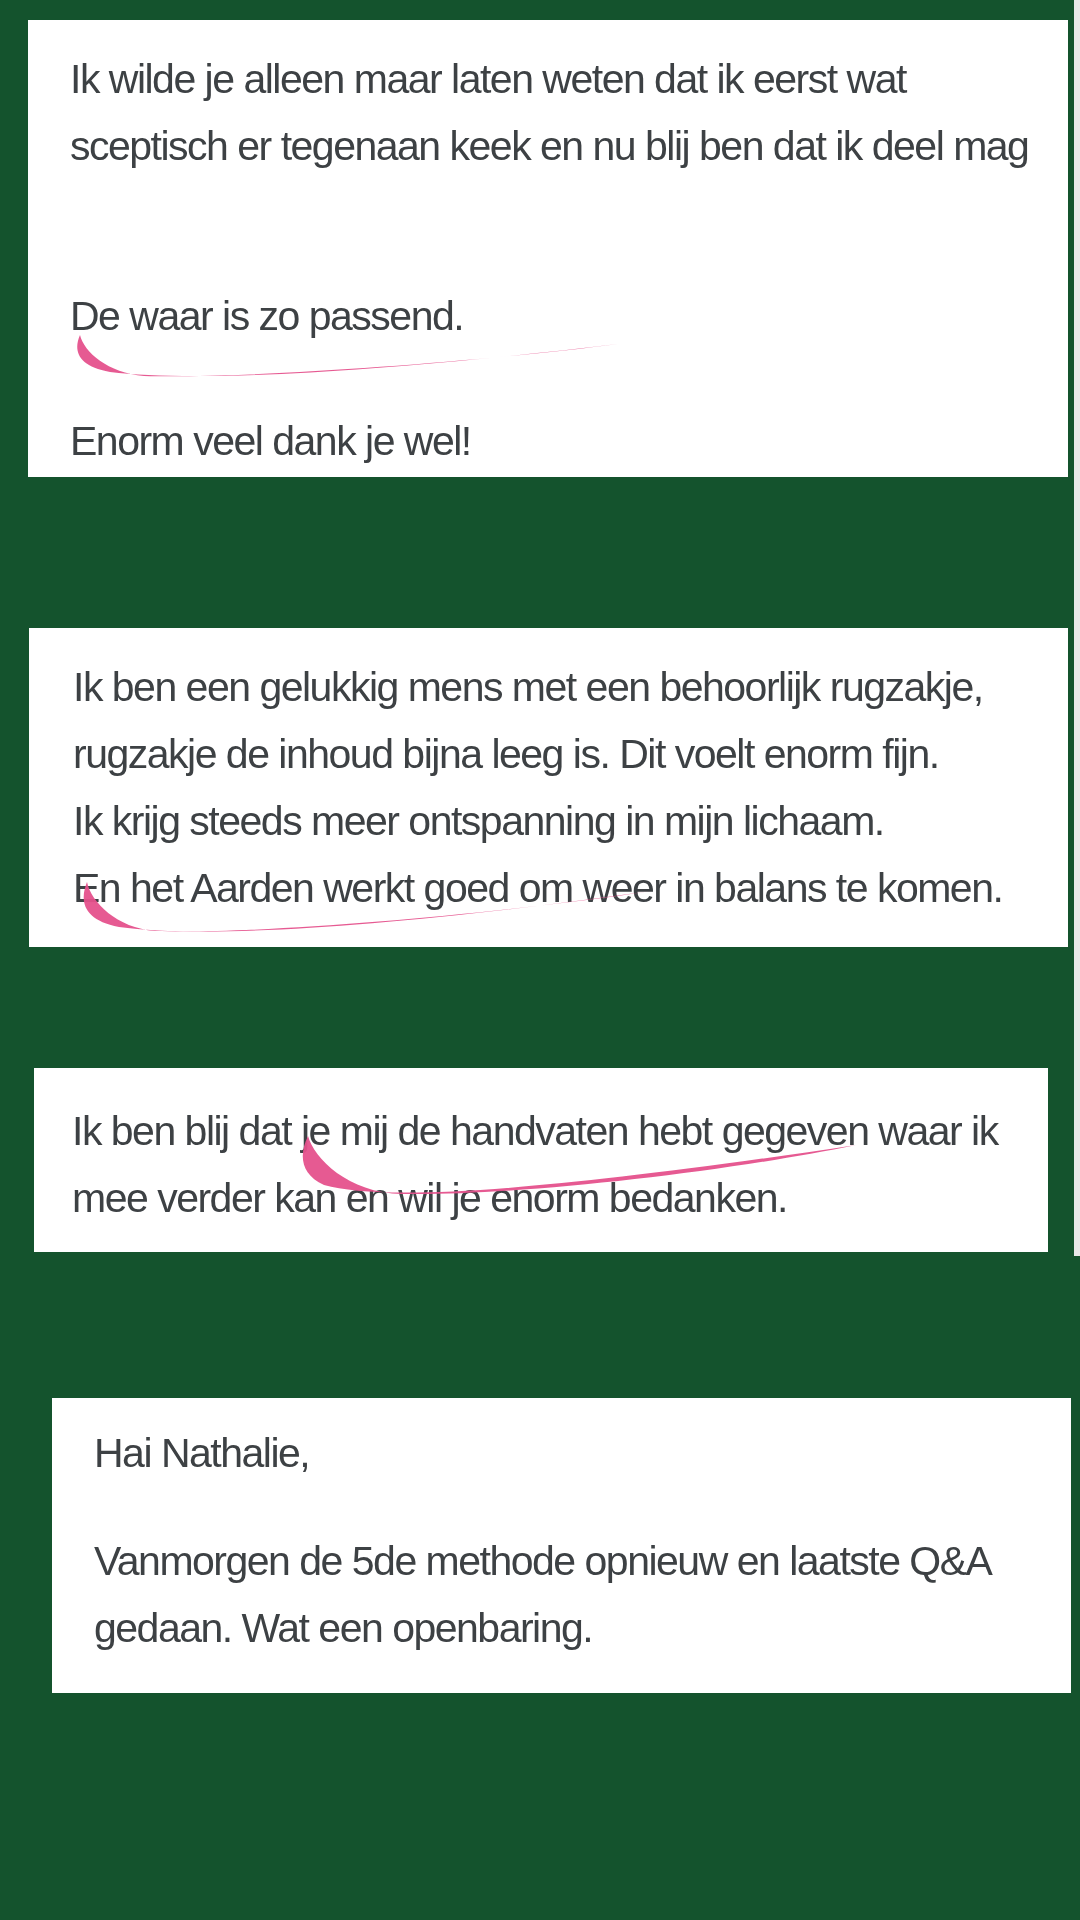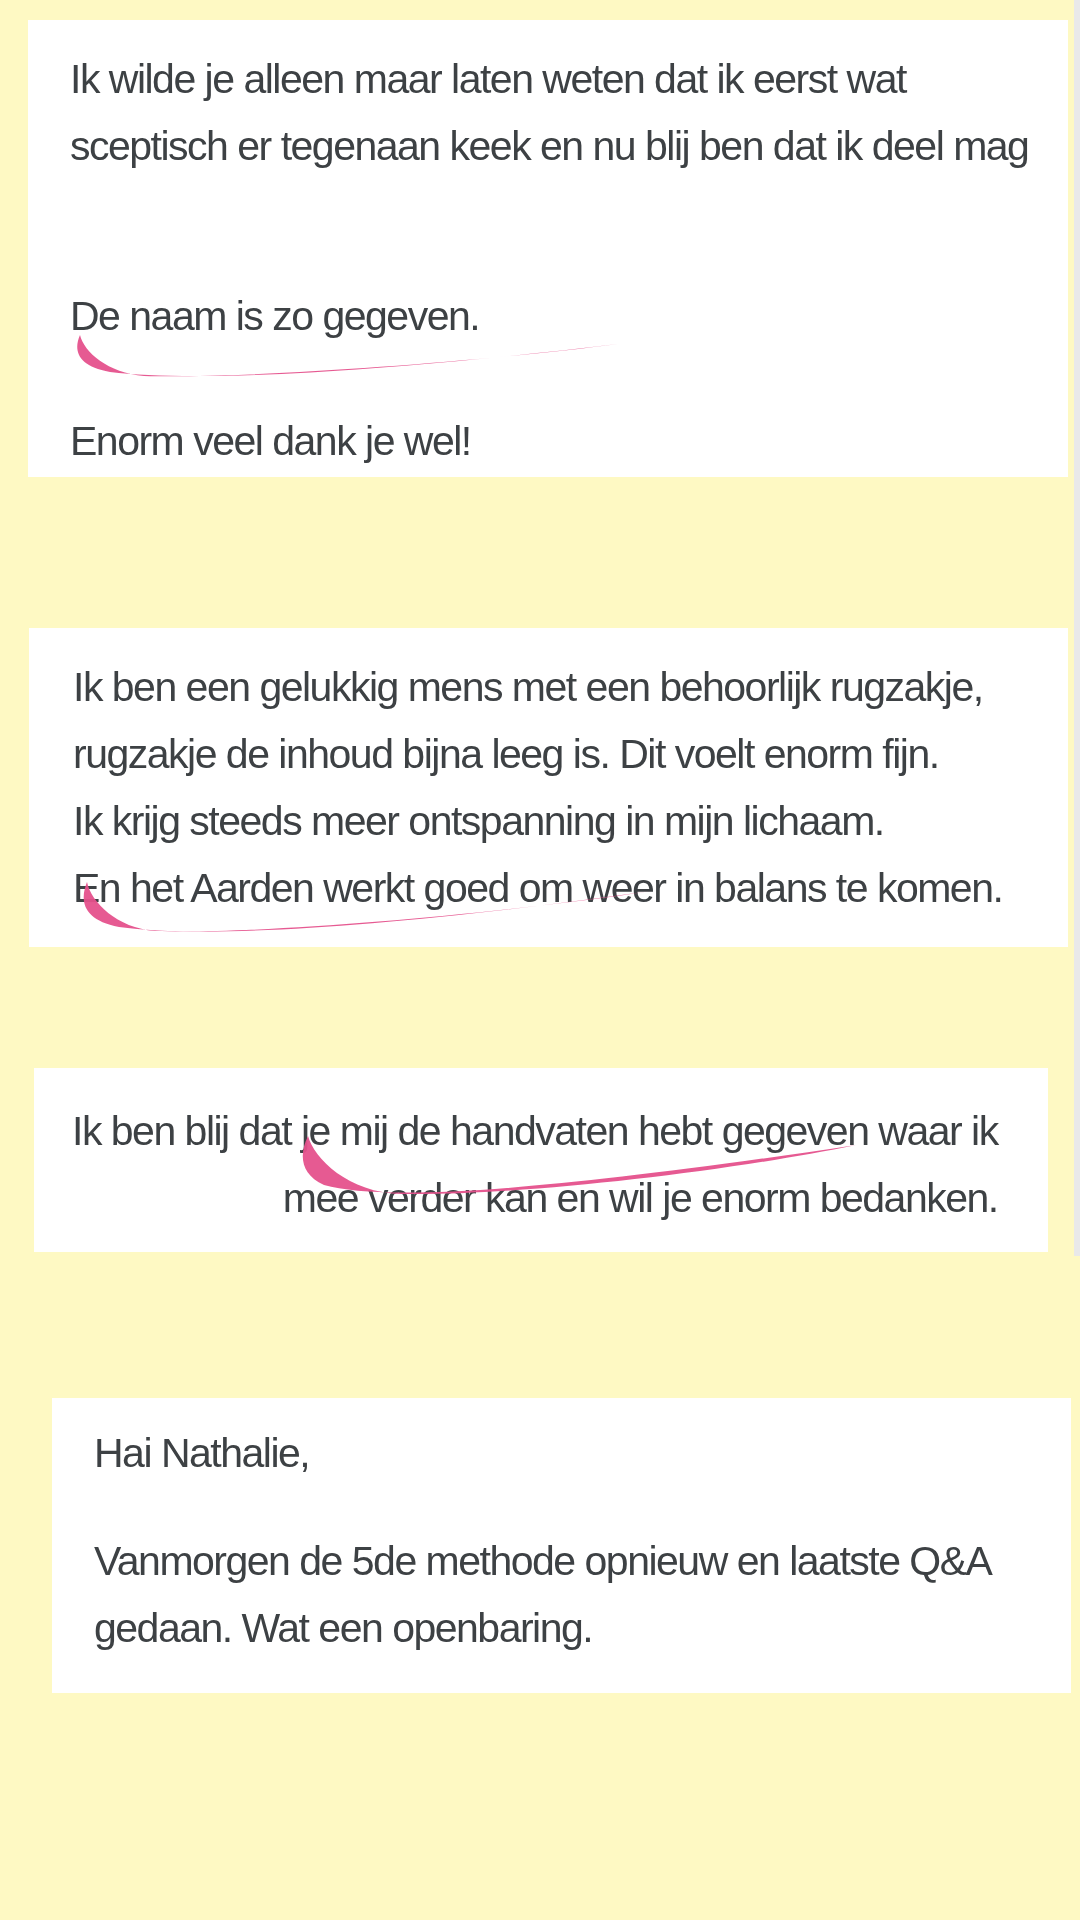--- a/index.html
+++ b/index.html
@@ -1,18 +1,18 @@
 <!DOCTYPE html>
 <html><head>
 <meta charset="utf-8">
 <style>
   html,body { margin:0; padding:0; background:#000; }
   .stage {
     position:relative; width:1080px; height:1920px;
-    background:#fef9c3; overflow:hidden;
+    background:#14532d; overflow:hidden;
     font-family:"Liberation Sans","DejaVu Sans",sans-serif;
   }
   .card {
     position:absolute; background:#ffffff;
     color:#3d4144;
   }
   .txt {
     position:absolute;
     font-size:41px; line-height:67px; letter-spacing:-1.5px;
     color:#3d4144; font-weight:400;
@@ -27,42 +27,42 @@
   #card1 { left:28px; top:20px; width:1040px; height:457px; }
   #card1 .p1 { left:42px; top:26px; }
   #card1 .p2 { left:42px; top:263px; }
   #card1 .sw { left:42px; top:313px; width:556px; height:50px; }
   #card1 .p3 { left:42px; top:388px;text-align:center; }
   
   #card2 { left:29px; top:628px; width:1039px; height:319px; }
   #card2 .p1 { left:44px; top:26px; }
   #card2 .sw { left:46px; top:250px; width:585px; height:60px; }
   
-  #card3 { left:34px; top:1068px; width:1014px; height:184px;text-align:right; }
+  #card3 { left:34px; top:1068px; width:1014px; height:184px; }
   #card3 .p1 { left:38px; top:30px; }
   #card3 .sw { left:256px; top:68px; width:580px; height:64px; }
   
   #card4 { left:52px; top:1398px; width:1019px; height:295px; }
   #card4 .p1 { left:42px; top:22px; }
   #card4 .p2 { left:42px; top:130px; }
 </style>
 </head>
 <body>
 
 <div class="stage">
 
   <div class="sliver"></div>
 
   <div class="card" id="card1">
     <div class="txt p1">
       <div class="line">Ik wilde je alleen maar laten weten dat ik eerst wat</div>
       <div class="line">sceptisch er tegenaan keek en nu blij ben dat ik deel mag</div>
     </div>
     <div class="txt p2">
-      <div class="line">De naam is zo gegeven.</div>
+      <div class="line">De waar is zo passend.</div>
     </div>
     <svg class="swoosh sw" viewBox="0 0 556 50" preserveAspectRatio="none">
       <path d="M 10,2 C 3,18 8,33 40,39 C 130,50 320,38 548,11 C 420,28 180,46 74,43 C 38,40 14,19 10,2 Z" fill="#e5518c" opacity="0.95"></path>
     </svg>
     <div class="txt p3">
       <div class="line">Enorm veel dank je wel!</div>
     </div>
   </div>
 
   <div class="card" id="card2">

